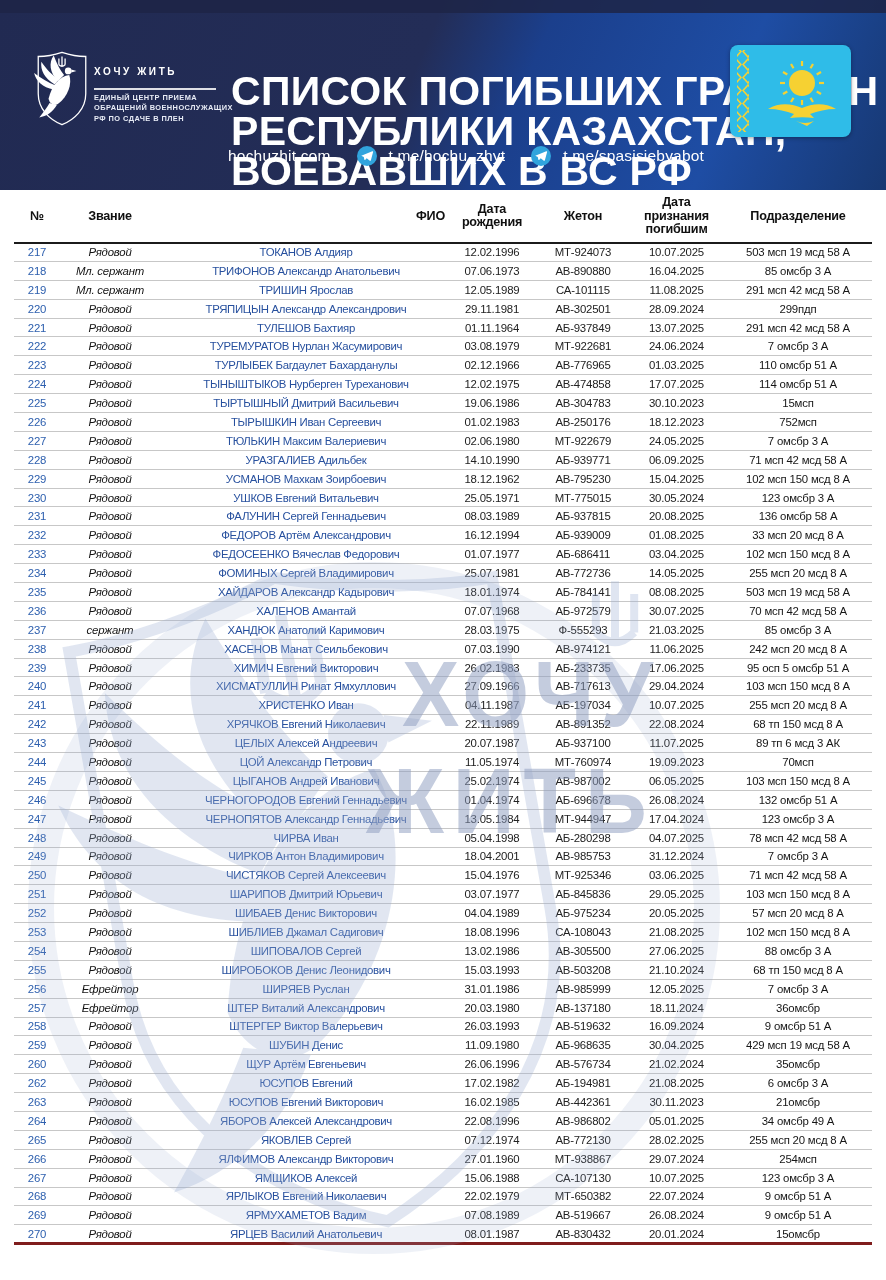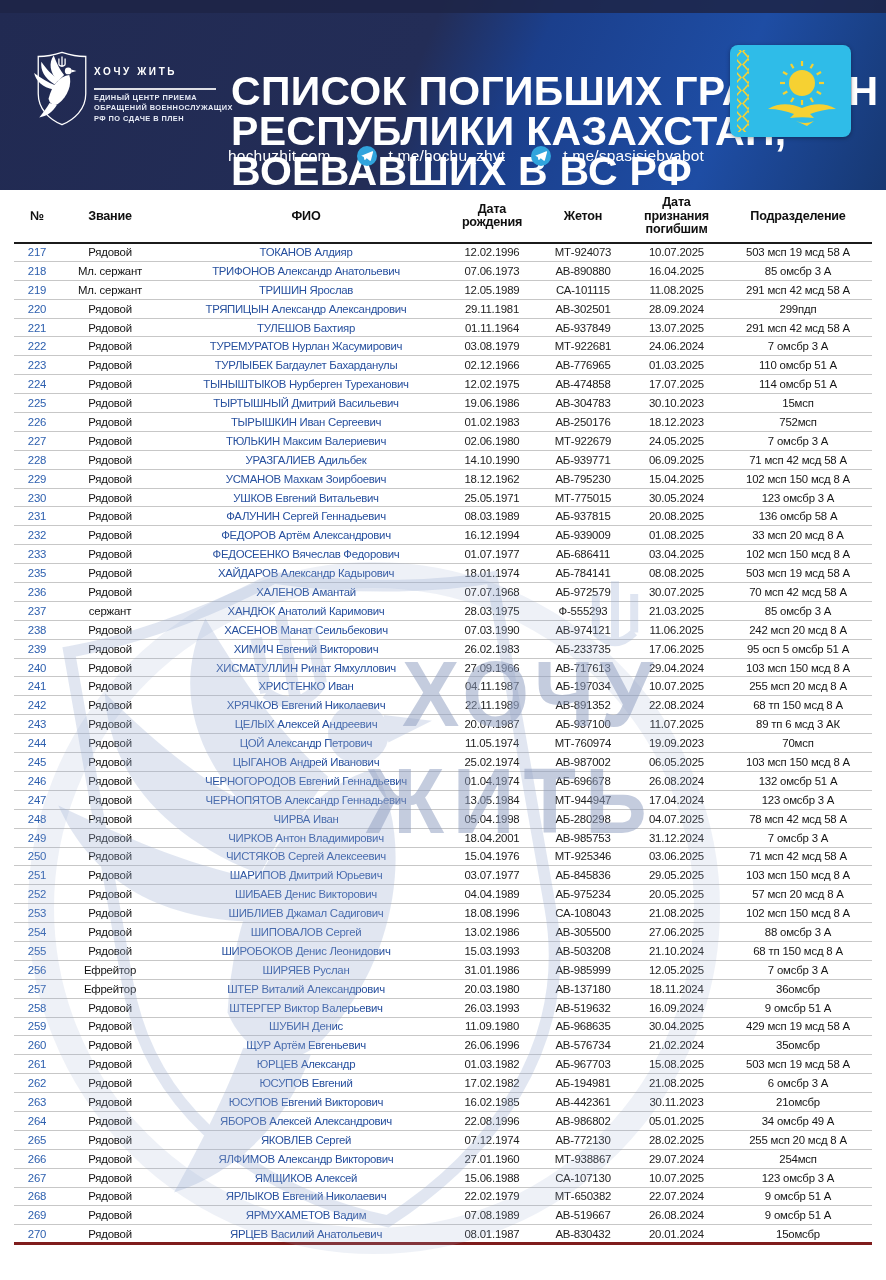--- a/index.html
+++ b/index.html
@@ -45,31 +45,31 @@
   
   .table-wrap { position:absolute; left:14px; top:192px; width:858px; z-index:1; }
   table { width:858px; border-collapse:collapse; table-layout:fixed; }
   col.w0{width:46px} col.w1{width:100px} col.w2{width:287px} col.w3{width:90px}
   col.w4{width:92px} col.w5{width:95px} col.w6{width:148px}
   thead tr { border-bottom:2.5px solid #1b1b1b; }
   th {
     font-size:12.6px; font-weight:700; color:#101010; letter-spacing:-0.2px;
     line-height:13.5px; padding:4px 2px 5px; vertical-align:middle; text-align:center;
   }
-  th.c2 { text-align:center; padding-left:7px; }
+  th.c2 { text-align:right; padding-left:7px; }
   tbody tr { height:18.9px; }
   tbody tr + tr { border-top:1px solid #c7c7c7; }
   tbody tr:last-child { border-bottom:3px solid #7f1d1d; }
   td {
     font-size:11.4px; line-height:12px; padding:0 2px; text-align:center;
     letter-spacing:-0.2px; color:#1e1e1e; white-space:nowrap; overflow:hidden;
   }
   td.c0 { color:#2d5fae;text-align:center; }
   td.c2 { text-align:center; padding-left:7px; color:#27509e; font-weight:400; letter-spacing:-0.3px; }
-  td.c1 { color:#131313; }
+  td.c1 { color:#131313;font-style:italic; }
   td.c3, td.c4, td.c5 { color:#222222; }
   td.c6 { color:#161616; }
 
   
   .watermark { position:absolute; left:0; top:0; width:886px; height:1280px; pointer-events:none; z-index:5; }
   .wm-circle {
     position:absolute; left:28px; top:562px; width:640px; height:640px;
     border:26px solid rgba(152,170,206,.17); border-radius:50%;
   }
   .wm-dove { position:absolute; left:50px; top:545px; width:560px; height:700px;
@@ -335,20 +335,29 @@
           <tr>
             <td class="c0">233</td>
             <td class="c1">Рядовой</td>
             <td class="c2">ФЕДОСЕЕНКО Вячеслав Федорович</td>
             <td class="c3">01.07.1977</td>
             <td class="c4">АБ-686411</td>
             <td class="c5">03.04.2025</td>
             <td class="c6">102 мсп 150 мсд 8 А</td>
           </tr>
           <tr>
+            <td class="c0">234</td>
+            <td class="c1">Рядовой</td>
+            <td class="c2">ФОМИНЫХ Сергей Владимирович</td>
+            <td class="c3">25.07.1981</td>
+            <td class="c4">АВ-772736</td>
+            <td class="c5">14.05.2025</td>
+            <td class="c6">255 мсп 20 мсд 8 А</td>
+          </tr>
+          <tr>
             <td class="c0">235</td>
             <td class="c1">Рядовой</td>
             <td class="c2">ХАЙДАРОВ Александр Кадырович</td>
             <td class="c3">18.01.1974</td>
             <td class="c4">АБ-784141</td>
             <td class="c5">08.08.2025</td>
             <td class="c6">503 мсп 19 мсд 58 А</td>
           </tr>
           <tr>
             <td class="c0">236</td>
@@ -567,29 +576,20 @@
             <td class="c6">429 мсп 19 мсд 58 А</td>
           </tr>
           <tr>
             <td class="c0">260</td>
             <td class="c1">Рядовой</td>
             <td class="c2">ЩУР Артём Евгеньевич</td>
             <td class="c3">26.06.1996</td>
             <td class="c4">АВ-576734</td>
             <td class="c5">21.02.2024</td>
             <td class="c6">35омсбр</td>
-          </tr>
-          <tr>
-            <td class="c0">261</td>
-            <td class="c1">Рядовой</td>
-            <td class="c2">ЮРЦЕВ Александр</td>
-            <td class="c3">01.03.1982</td>
-            <td class="c4">АБ-967703</td>
-            <td class="c5">15.08.2025</td>
-            <td class="c6">503 мсп 19 мсд 58 А</td>
           </tr>
           <tr>
             <td class="c0">262</td>
             <td class="c1">Рядовой</td>
             <td class="c2">ЮСУПОВ Евгений</td>
             <td class="c3">17.02.1982</td>
             <td class="c4">АБ-194981</td>
             <td class="c5">21.08.2025</td>
             <td class="c6">6 омсбр 3 А</td>
           </tr>

